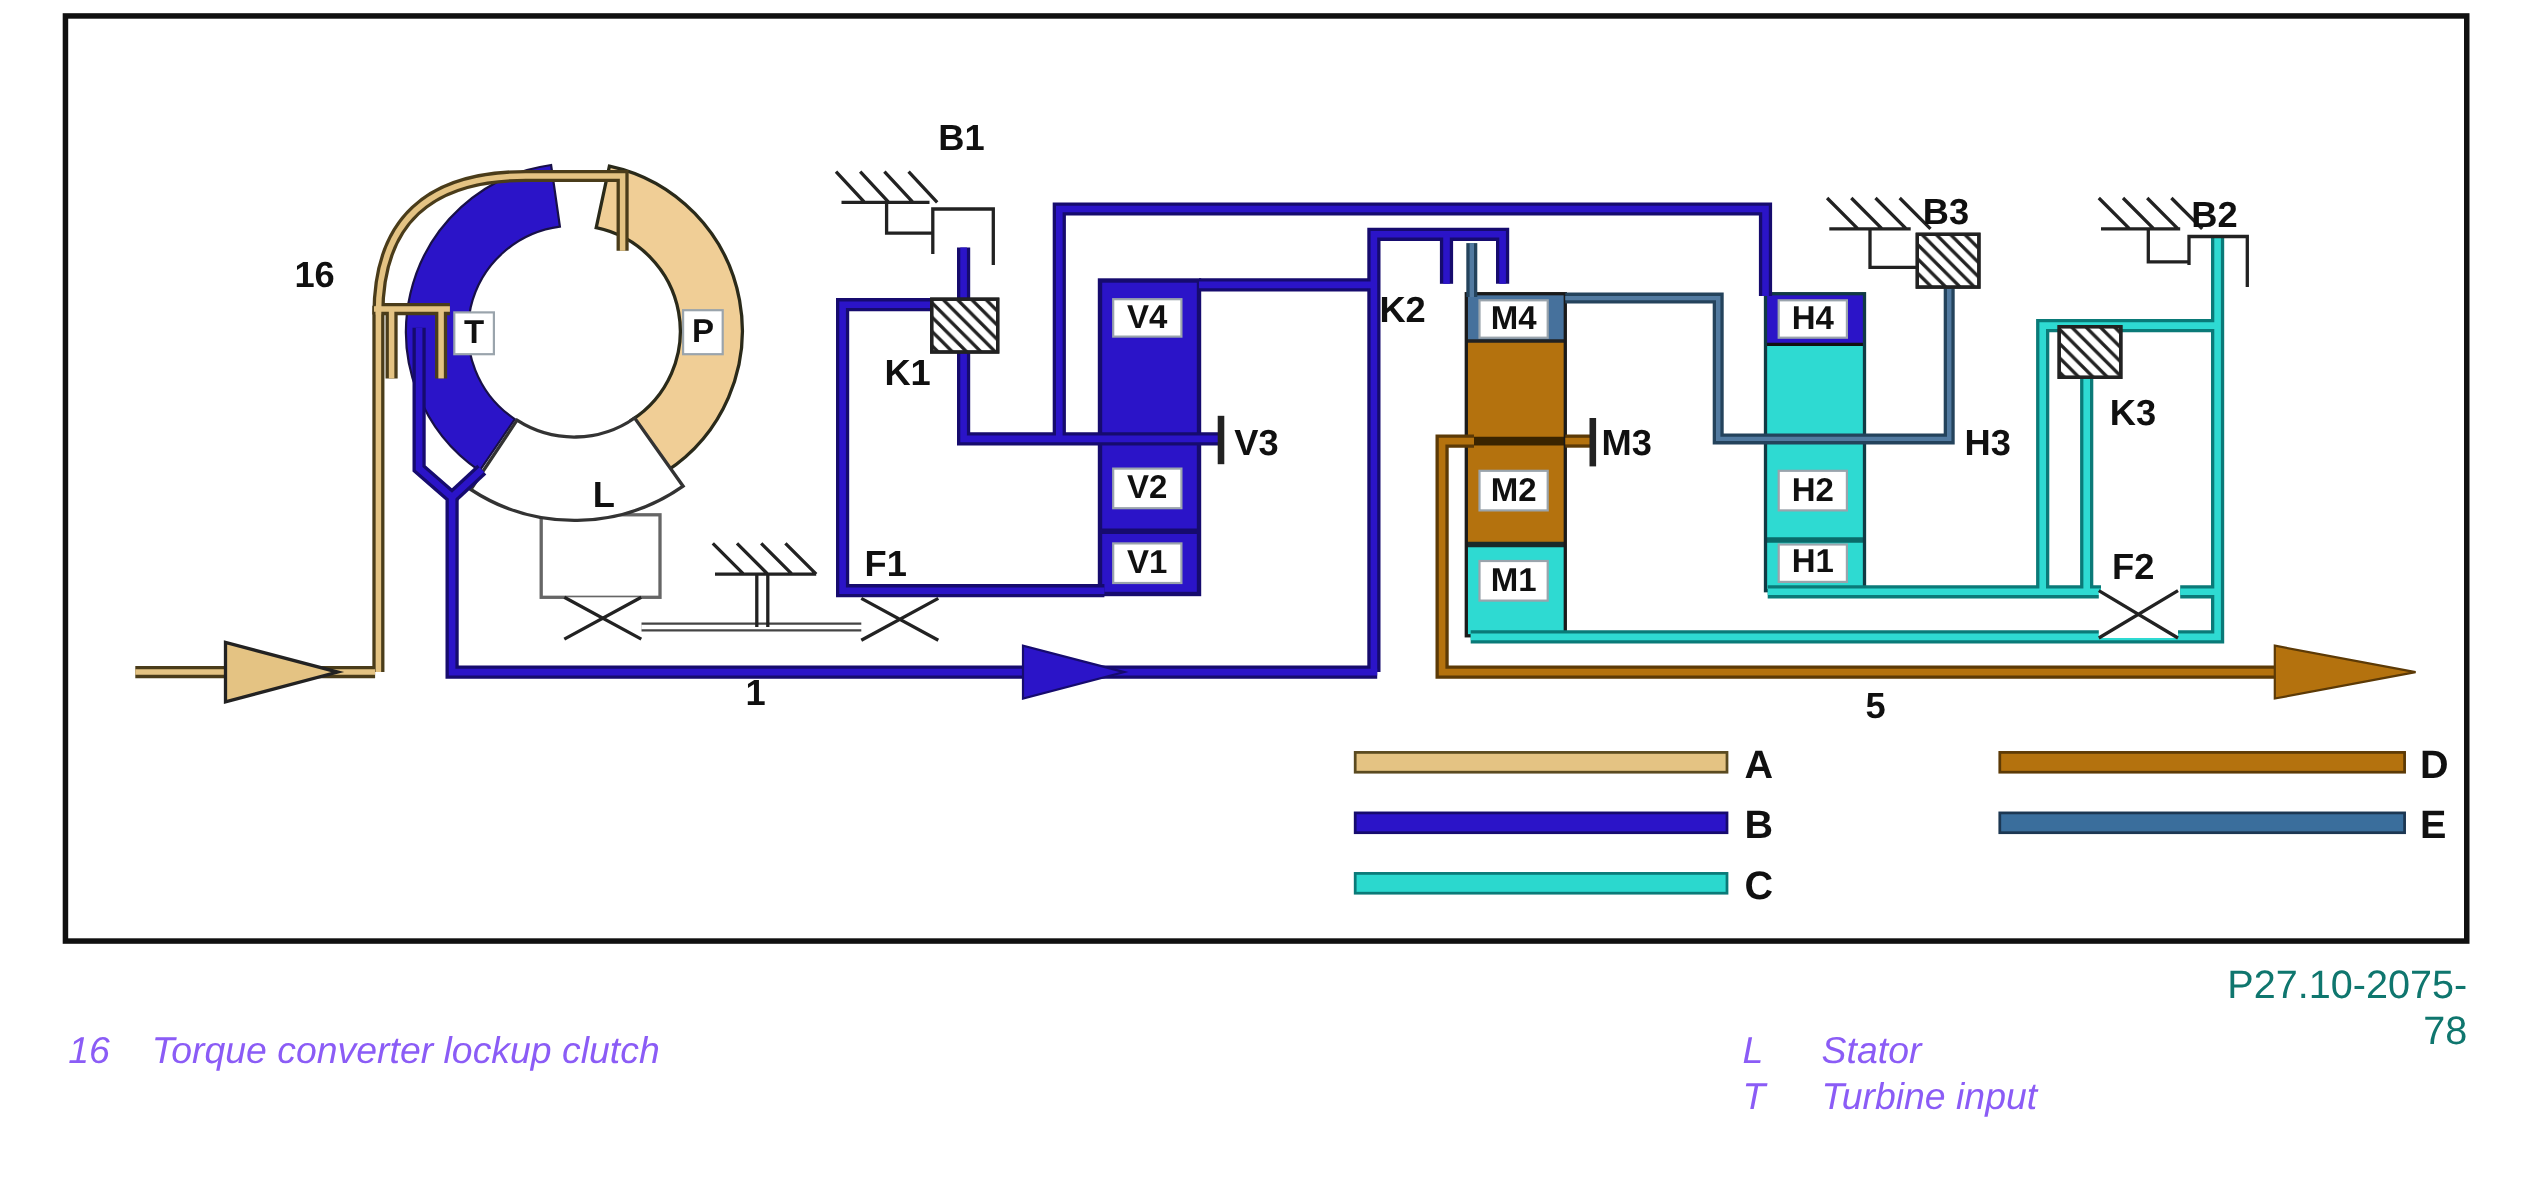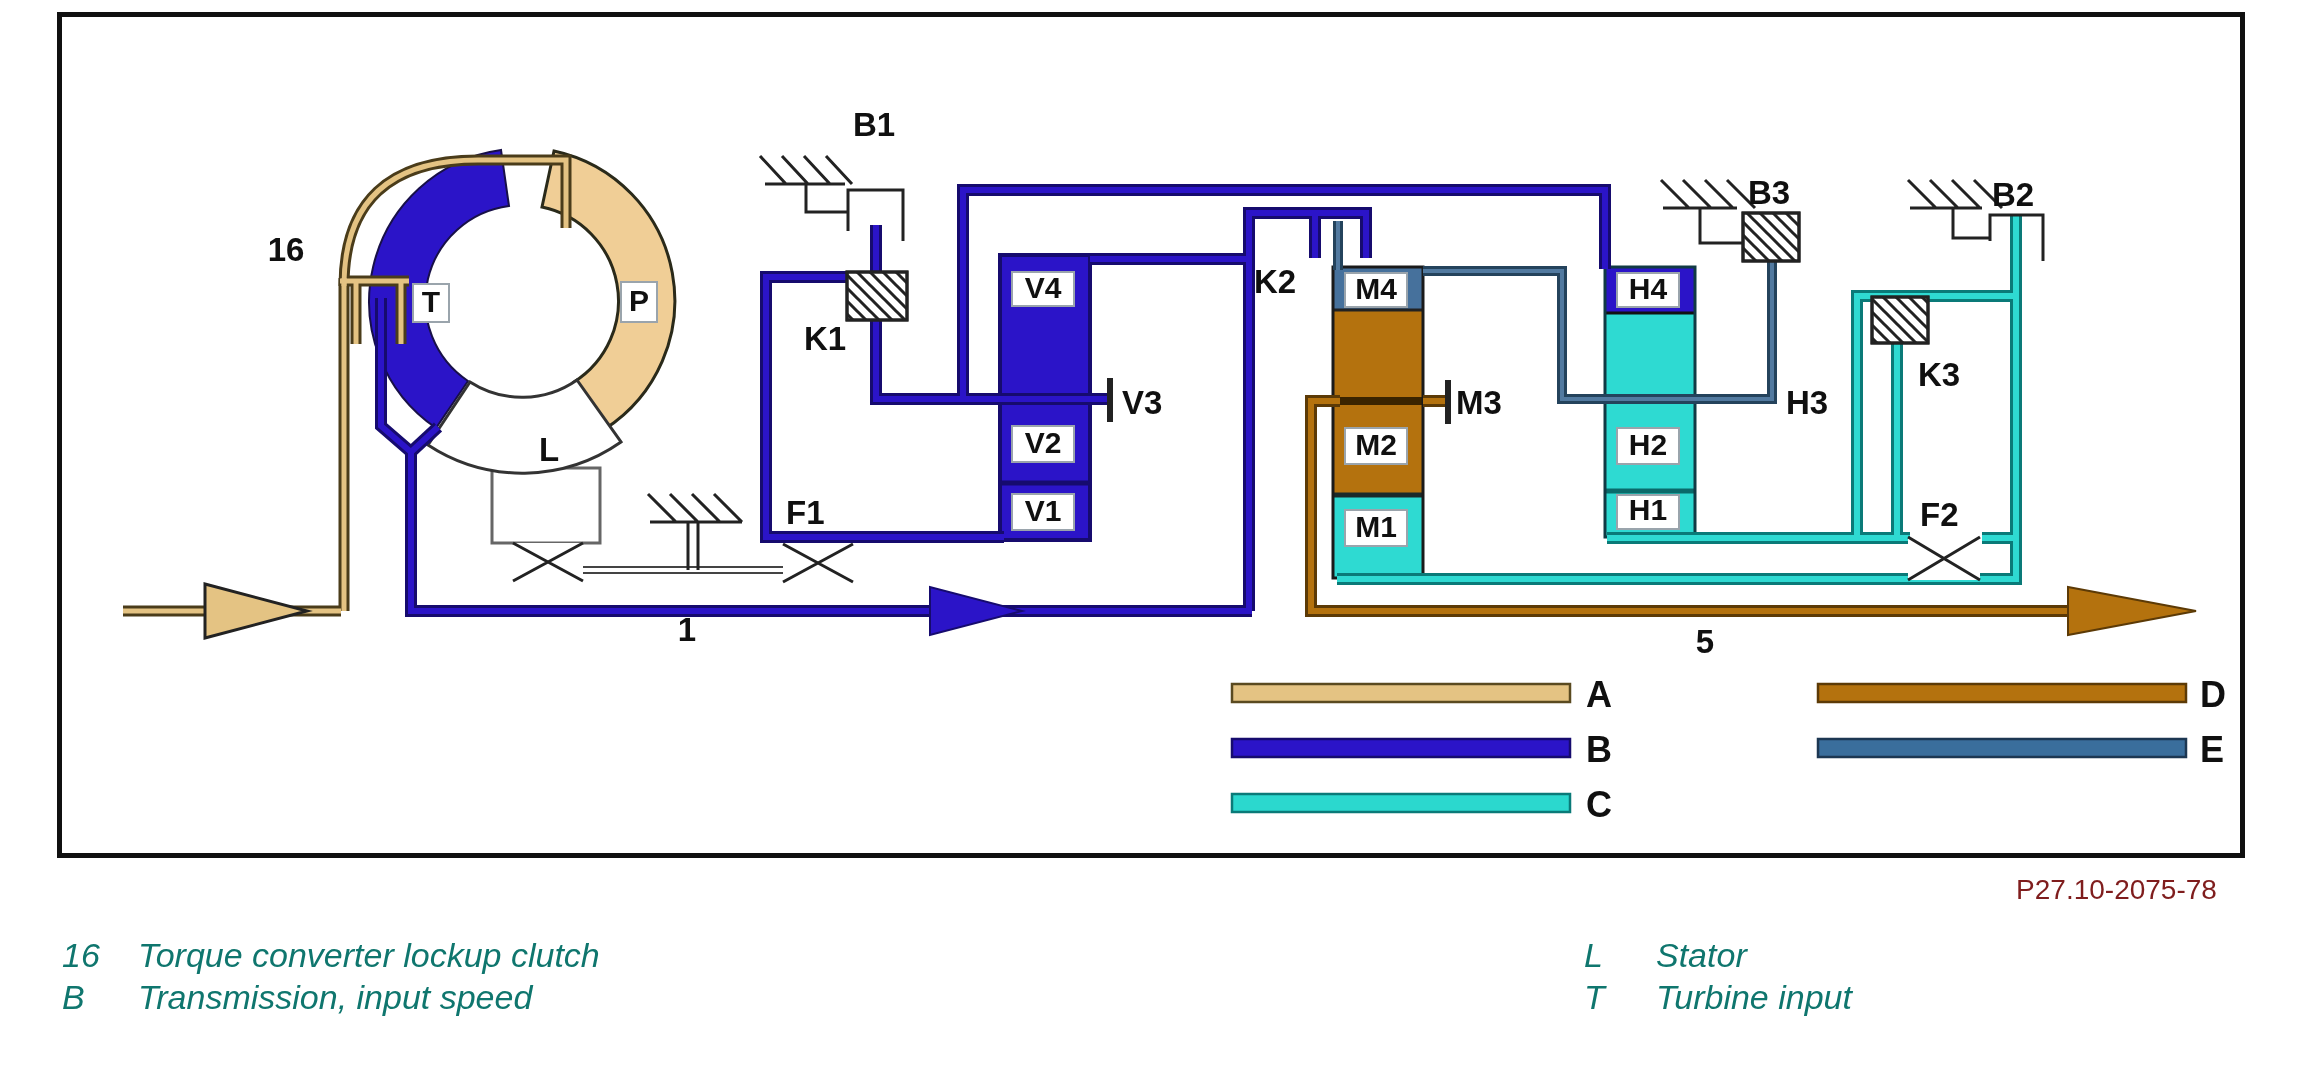--- a/index.html
+++ b/index.html
@@ -20,25 +20,25 @@
   .steel-u path{stroke:#24435c;stroke-width:10;fill:none;stroke-linejoin:miter;}
   .steel-o path{stroke:#527aa0;stroke-width:4;fill:none;stroke-linejoin:miter;}
   .gray-u path{stroke:#444;stroke-width:8;fill:none;}
   .gray-o path{stroke:#fff;stroke-width:4;fill:none;}
   .blk path{stroke:#222;stroke-width:3;fill:none;}
   svg text{font-family:"Liberation Sans",sans-serif;fill:#101010;}
   .lbl{font-size:33px;font-weight:bold;}
   .mid{text-anchor:middle;}
   .boxlbl{font-size:30px;font-weight:bold;text-anchor:middle;}
   .leglbl{font-size:36px;font-weight:bold;}
-  .leg-col{position:absolute;top:936px;font-style:italic;font-size:34px;color:#0f766e;}
+  .leg-col{position:absolute;top:936px;font-style:italic;font-size:34px;color:#8b5cf6;}
   .leg-row{height:42px;white-space:nowrap;}
   .leg-key{display:inline-block;}
-  .code{position:absolute;top:874px;left:1990px;width:253px;text-align:center;
-        font-size:28px;color:#7f1d1d;}
+  .code{position:absolute;top:874px;left:1990px;width:253px;text-align:right;
+        font-size:36px;color:#0f766e;}
   .c1 .leg-key{width:76px;} .c2 .leg-key{width:76px;} .c3 .leg-key{width:72px;}
 </style>
 </head>
 <body>
 
 <div class="canvas">
   <div class="frame"></div>
 
   <svg class="diagram" width="2297" height="1071" viewBox="0 0 2297 1071">
     <defs>
@@ -258,23 +258,20 @@
       <text class="leglbl" x="2200" y="762">E</text>
     </g>
   </svg>
 
   <div class="code">P27.10-2075-78</div>
 
   <div class="leg-col c1">
     <div class="leg-row">
       <span class="leg-key">16</span><span>Torque converter lockup clutch</span>
     </div>
-    <div class="leg-row">
-      <span class="leg-key">B</span><span>Transmission, input speed</span>
-    </div>
   </div>
   <div class="leg-col c3" style="left:1584px">
     <div class="leg-row">
       <span class="leg-key">L</span><span>Stator</span>
     </div>
     <div class="leg-row">
       <span class="leg-key">T</span><span>Turbine input</span>
     </div>
   </div>
 </div>

